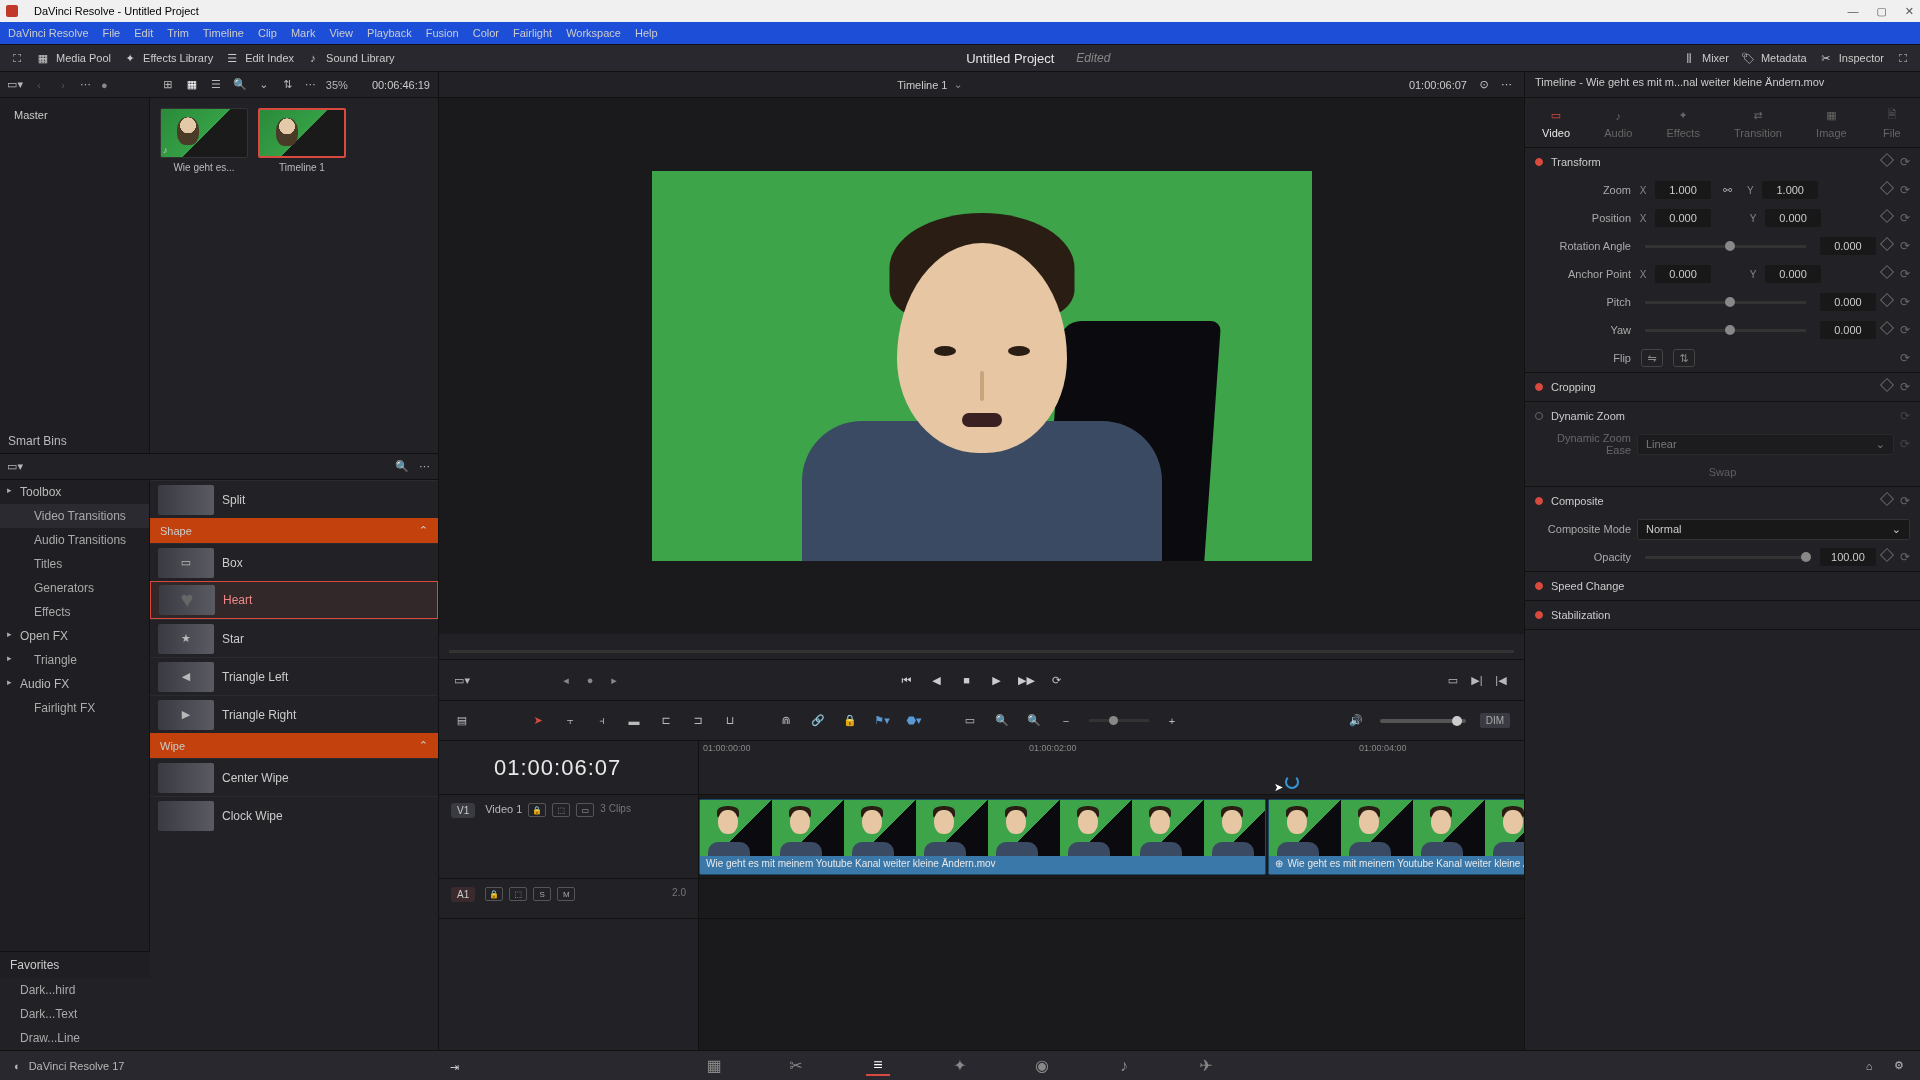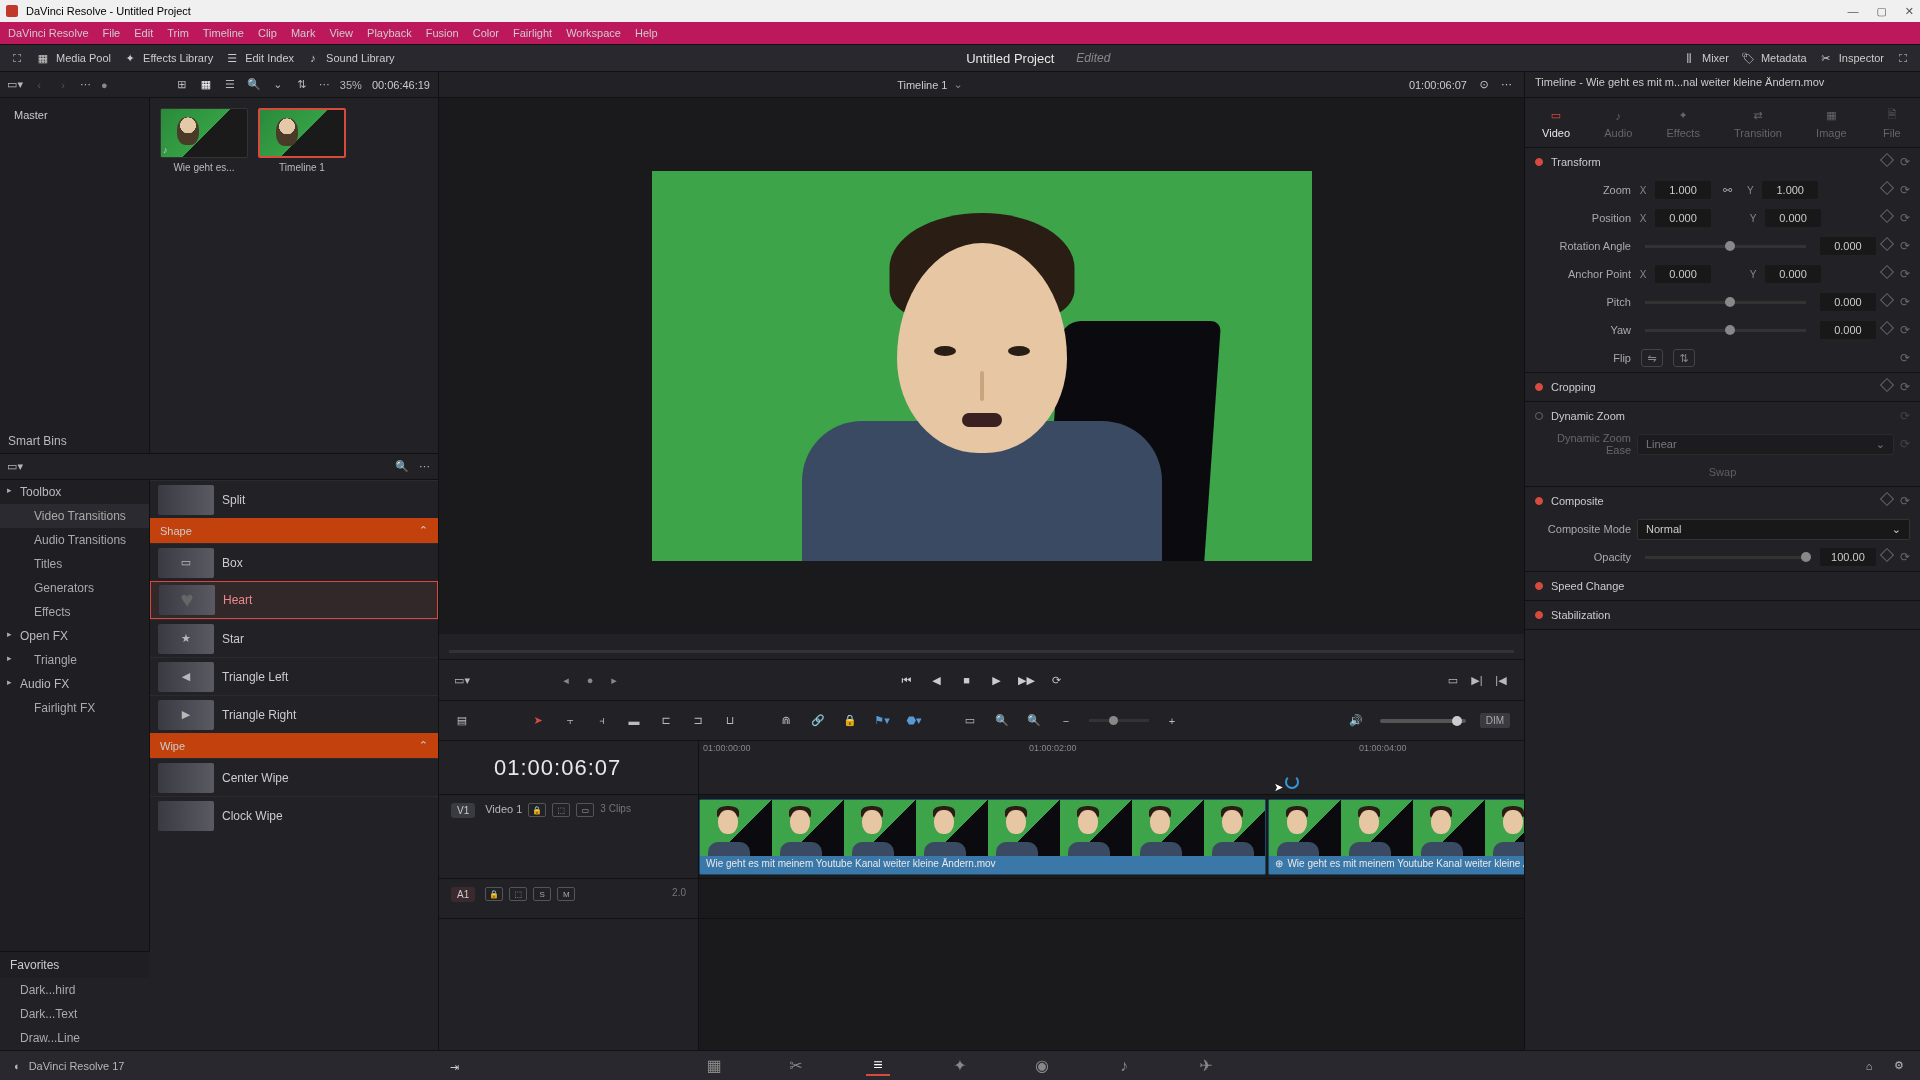--- a/index.html
+++ b/index.html
@@ -1,21 +1,21 @@
 <!DOCTYPE html>
 <html><head>
 <meta charset="utf-8">
 <style>
 * { margin: 0; padding: 0; box-sizing: border-box; font-family: "Segoe UI", Arial, sans-serif; }
 body { background: #1a1a1a; color: #b8b8b8; font-size: 11px; overflow: hidden; width: 1920px; height: 1080px; user-select: none; }
 .titlebar { height: 22px; background: #f0f0f0; color: #000; display: flex; align-items: center; padding: 0 6px; justify-content: space-between; }
-.titlebar-left { display: flex; align-items: center; gap: 8px; }
+.titlebar-left { display: flex; align-items: center; gap: 16px; }
 .titlebar-icon { width: 12px; height: 12px; background: #c0392b; border-radius: 2px; }
 .titlebar-btns { display: flex; gap: 18px; color: #555; }
-.menubar { height: 22px; background: #be185d; display: flex; align-items: center; padding: 0 8px; gap: 14px; color: #ccc; text-align: center; }
+.menubar { height: 22px; background: #1d4ed8; display: flex; align-items: center; padding: 0 8px; gap: 14px; color: #ccc; text-align: center; }
 .toolbar-top { height: 28px; background: #28282e; border-top: 1px solid #111; border-bottom: 1px solid #111; display: flex; align-items: center; justify-content: space-between; padding: 0 10px; }
 .tb-group { display: flex; align-items: center; gap: 12px; }
 .tb-btn { display: flex; align-items: center; gap: 6px; color: #ccc; cursor: pointer; }
 .tb-icon { width: 14px; height: 14px; display: inline-flex; align-items: center; justify-content: center; }
 .project-title { color: #e8e8e8; font-size: 13px; font-weight: 500; }
 .project-edited { color: #888; font-style: italic; margin-left: 10px; font-size: 12px; }
 .content { display: flex; height: calc(100% - 22px - 22px - 28px - 30px); }
 .left-col { width: 438px; display: flex; flex-direction: column; }
 .media-bar { height: 26px; background: #212126; display: flex; align-items: center; padding: 0 8px; gap: 8px; border-bottom: 1px solid #111; justify-content: space-between; }
 .media-pool { display: flex; height: 355px; }
@@ -214,21 +214,21 @@
       </div>
       <div style="display:flex;gap:10px;align-items:center;">
         <span class="tb-icon">⊞</span>
         <span class="tb-icon" style="color:#fff">▦</span>
         <span class="tb-icon">☰</span>
         <span class="tb-icon">🔍</span>
         <span class="tb-icon">⌄</span>
         <span class="tb-icon">⇅</span>
         <span>⋯</span>
         <span>35%</span>
-        <span style="color:#ccc">00:06:46:19</span>
+        <span style="margin-left:14px;color:#ccc">00:06:46:19</span>
       </div>
     </div>
     <div class="media-pool">
       <div class="bin-tree">
         <div class="bin-item">Master</div>
         <div class="smart-bins" style="margin-top:310px;border:none;padding:0;">
           <h4>Smart Bins</h4>
           <div style="padding-left:14px;color:#aaa">Keywords</div>
         </div>
       </div>

